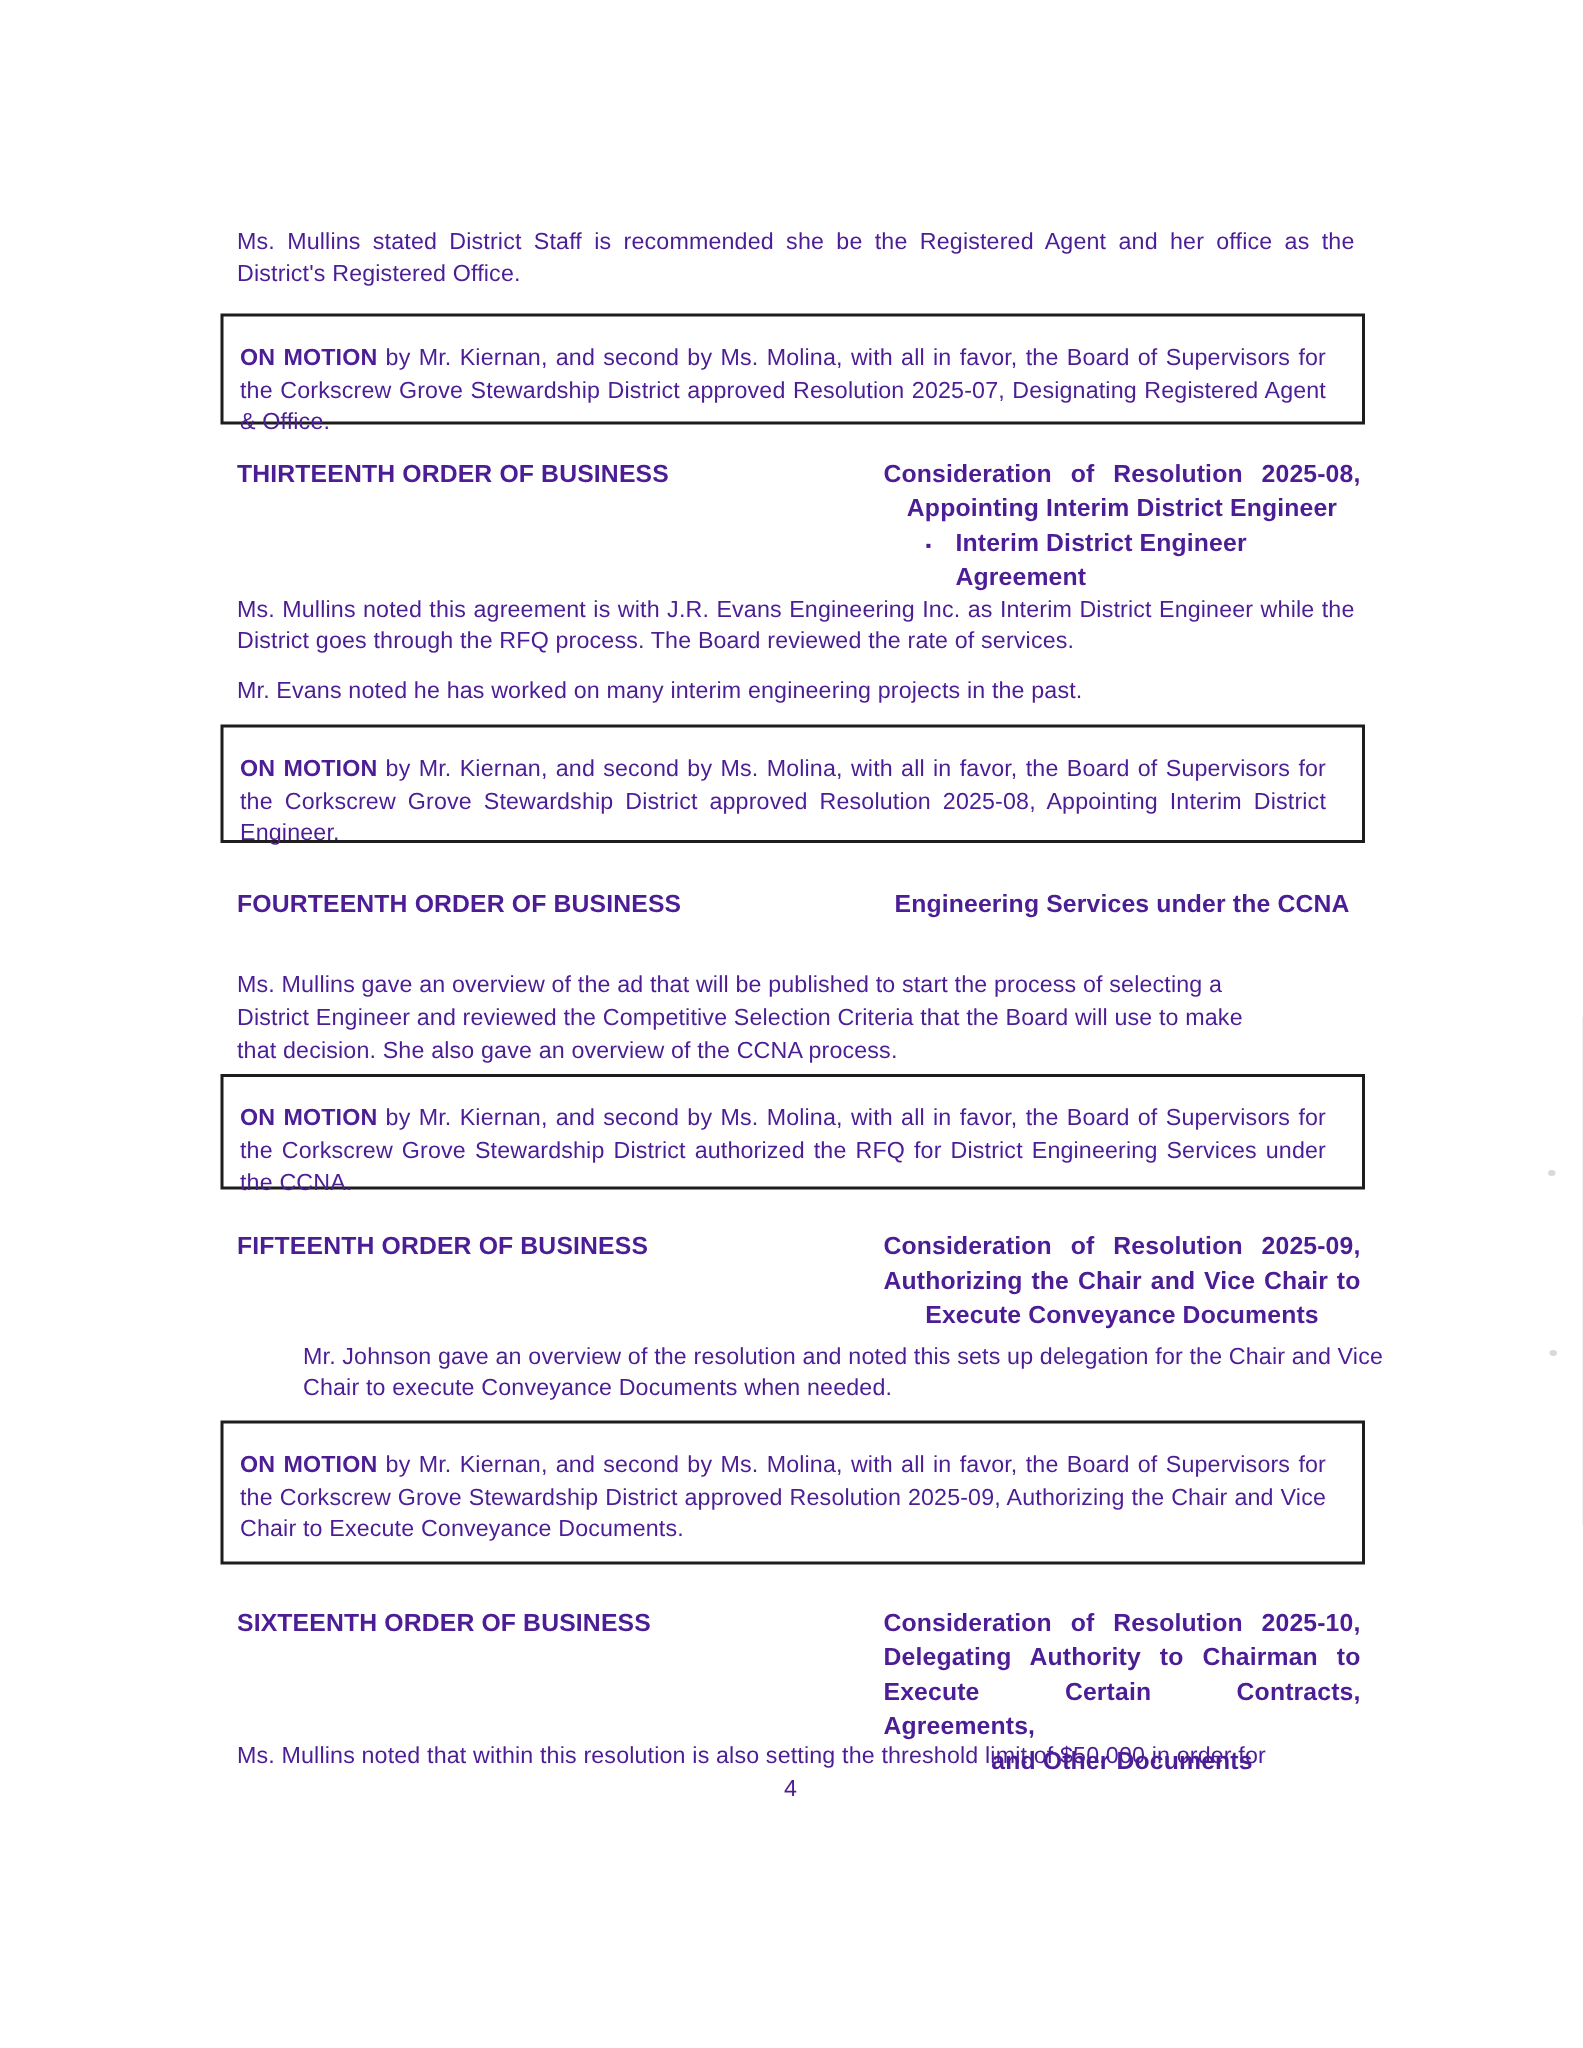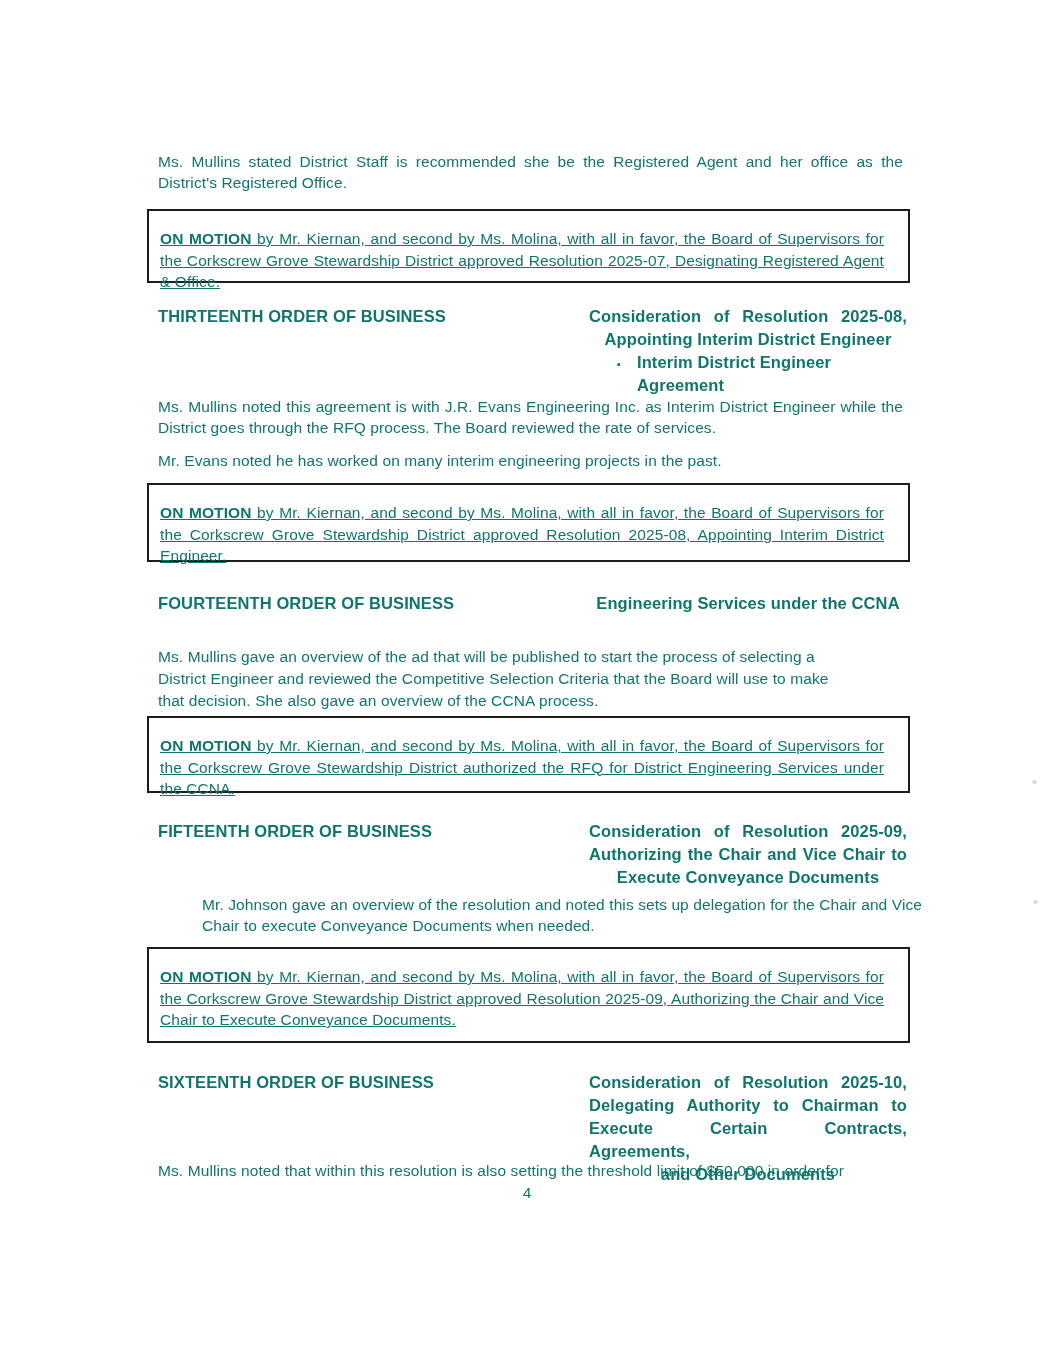--- a/index.html
+++ b/index.html
@@ -1,38 +1,37 @@
 <!DOCTYPE html>
 <html><head>
 <meta charset="utf-8">
 <style>
   html,body{margin:0;padding:0;background:#e8e8e8;}
   .page{
     position:relative;
     width:1055px;height:1365px;
     background:#ffffff;
     font-family:"Liberation Sans","DejaVu Sans",sans-serif;
-    color:#0f766e;
+    color:#4c1d95;
     overflow:hidden;
     margin:0 auto;
   }
   .abs{position:absolute;}
   .body-text{
     font-size:15.5px;
     line-height:21px;
     letter-spacing:0.1px;
   }
   .just{text-align:justify;}
   .motion-box{
     left:147px;width:763px;
     border:2px solid #1d1d1d;
     box-sizing:border-box;
     background:#ffffff;
     padding:17px 24px 0 11px;
-    text-decoration:underline;
   }
   .motion-box .body-text{line-height:21.5px;}
   .sec-row{
     left:158px;width:749px;
     display:flex;
     justify-content:space-between;
   }
   .sec-heading{
     font-weight:bold;
     font-size:16.5px;

